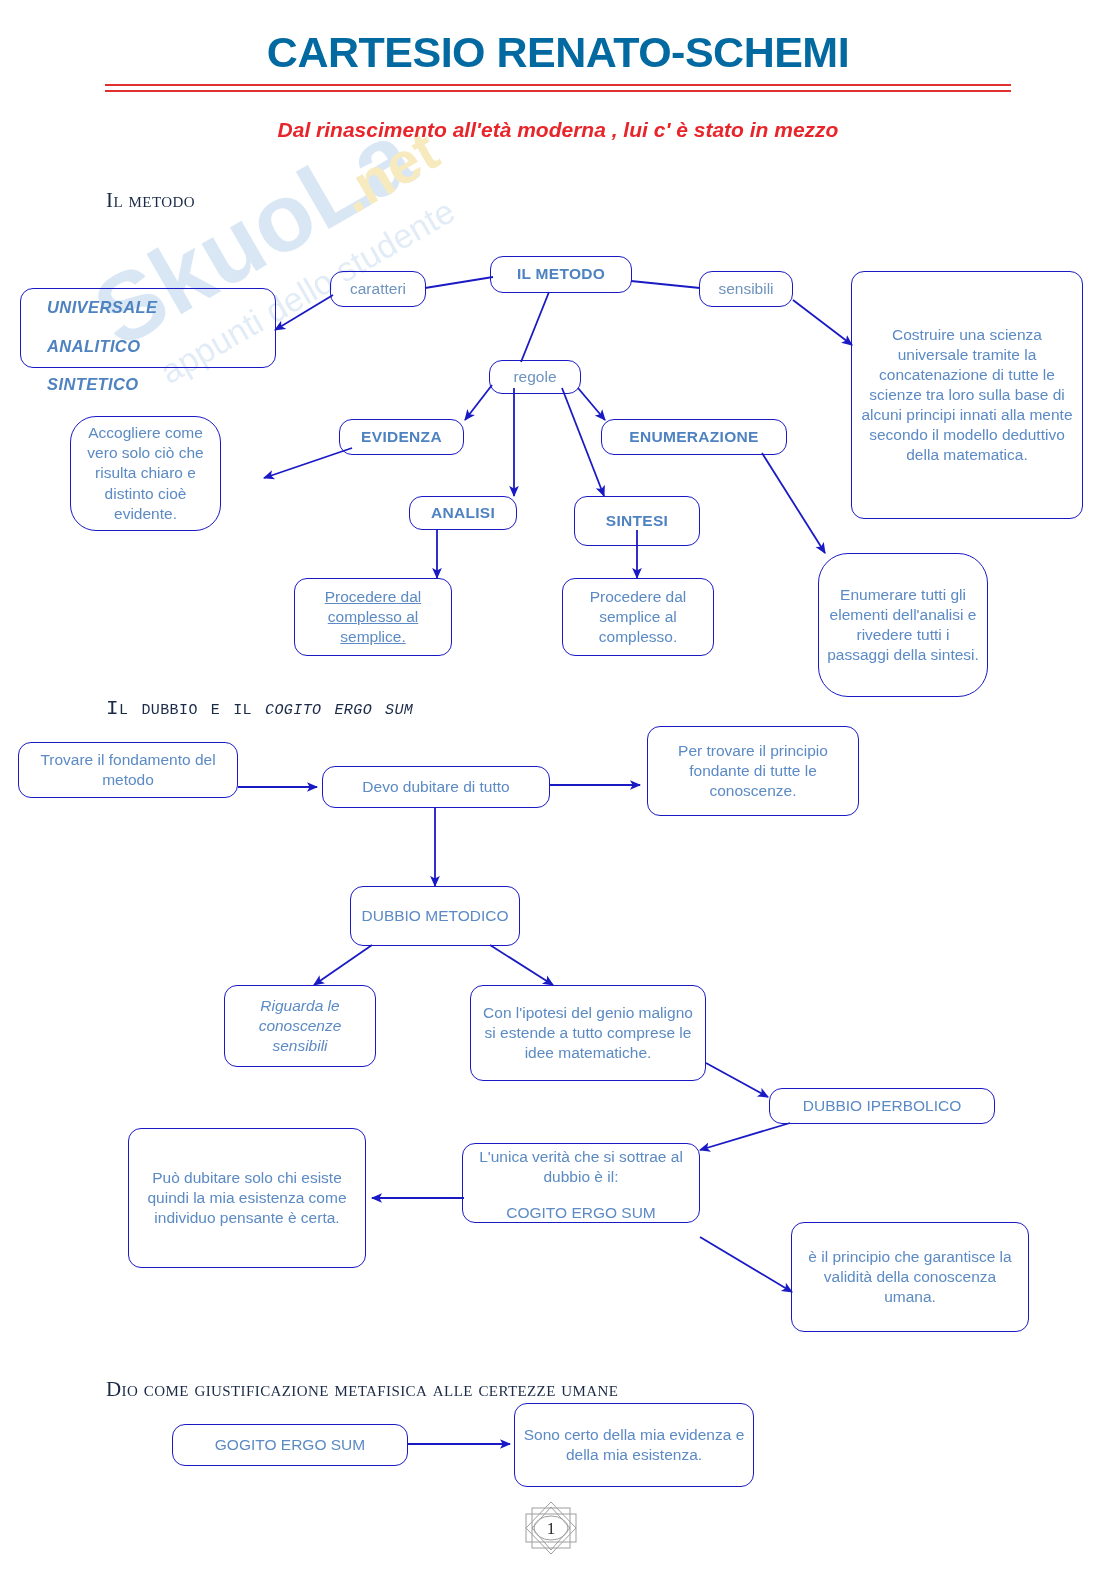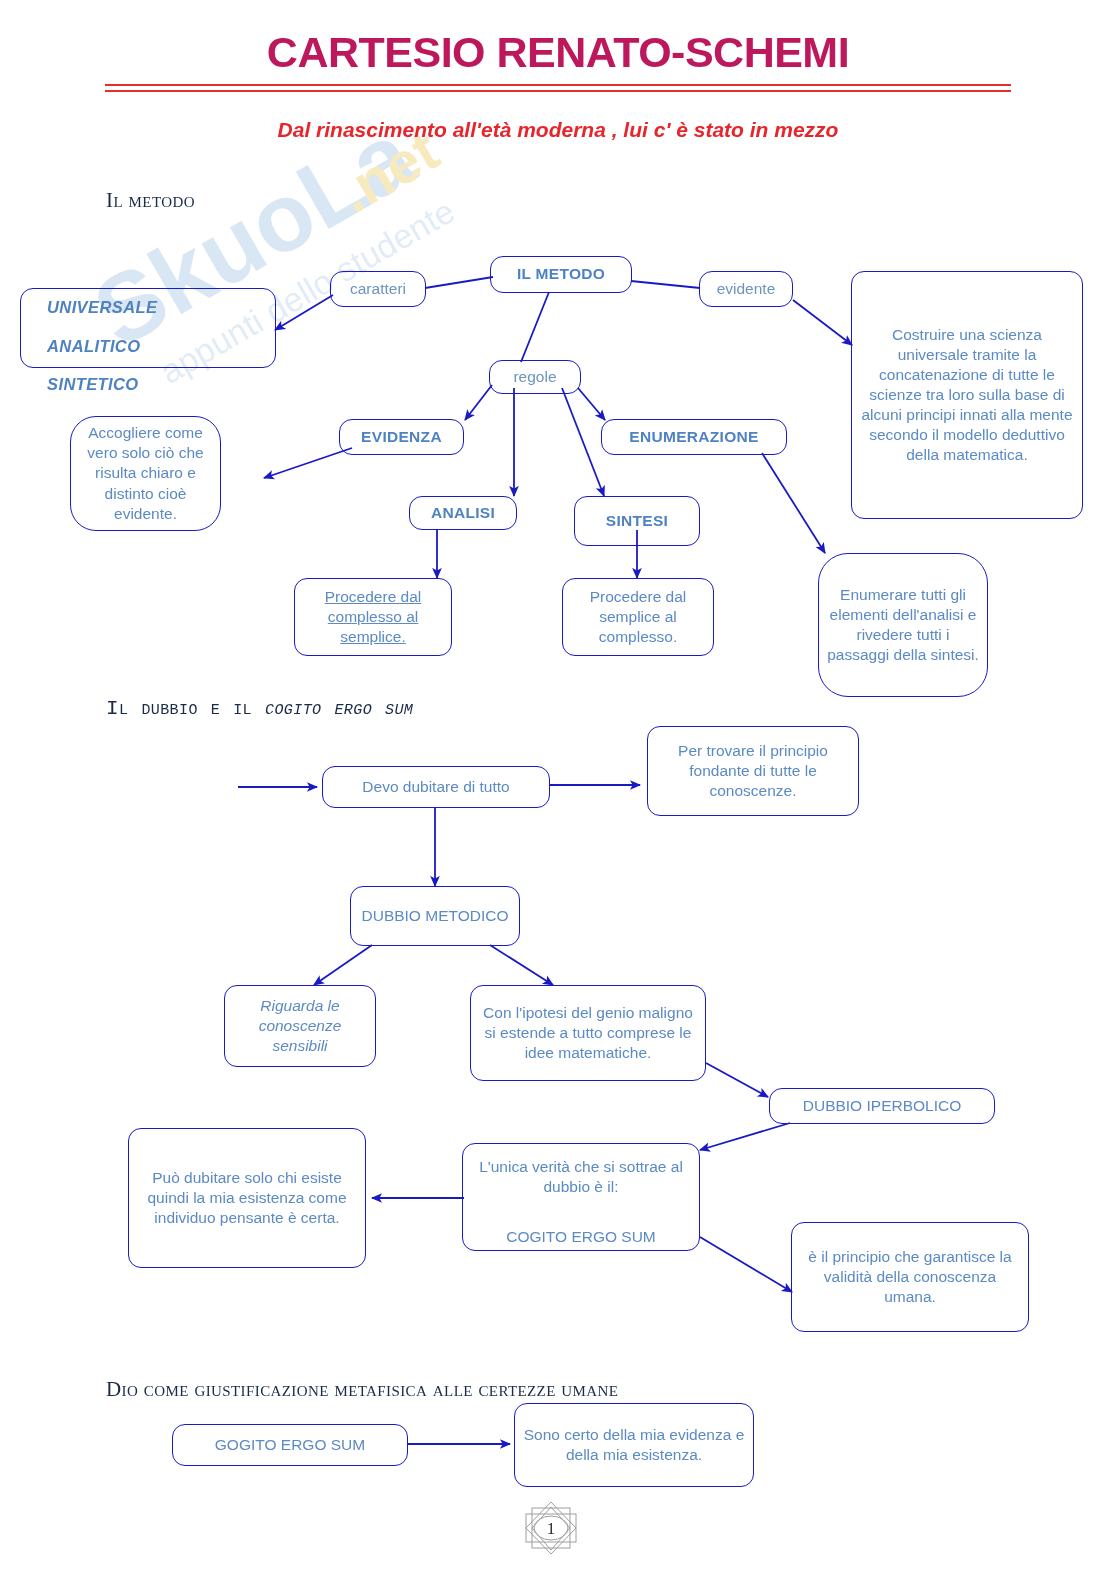--- a/index.html
+++ b/index.html
@@ -22,21 +22,21 @@
     width:470px; height:330px;
     pointer-events:none;
     opacity:.55;
   }
 
   
   .title{
     position:absolute;
     left:0; top:28px; width:1116px;
     text-align:center;
-    color:#be185d;
+    color:#0369a1;
     font-weight:bold;
     font-size:43px;
     letter-spacing:-0.5px;
     font-family:"Liberation Sans", sans-serif;
   }
   .rule{
     position:absolute;
     left:105px; width:906px;
     height:0;
     border-top:2px solid #E03030;
@@ -218,21 +218,21 @@
 
   <div class="node b" id="n-ilmetodo" style="left:490px; top:256px; width:142px; height:37px;">
     <span>IL METODO</span>
   </div>
 
   <div class="node small" style="left:330px; top:271px; width:96px; height:36px;">
     <span>caratteri</span>
   </div>
 
   <div class="node small" style="left:699px; top:271px; width:94px; height:36px;">
-    <span>evidente</span>
+    <span>sensibili</span>
   </div>
 
   <div class="node small" style="left:489px; top:360px; width:92px; height:34px;">
     <span>regole</span>
   </div>
 
   <div class="node" id="n-universale" style="left:20px; top:288px; width:256px; height:80px;">
     <span class="ln">UNIVERSALE</span>
     <span class="ln">ANALITICO</span>
     <span class="ln">SINTETICO</span>
@@ -267,20 +267,23 @@
   </div>
 
   <div class="node" style="left:851px; top:271px; width:232px; height:248px;">
     <span>Costruire una scienza universale tramite la concatenazione di tutte le scienze tra loro sulla base di alcuni principi innati alla mente secondo il modello deduttivo della matematica.</span>
   </div>
 
   <div class="node" style="left:818px; top:553px; width:170px; height:144px;border-radius:30px;">
     <span>Enumerare tutti gli elementi dell'analisi e rivedere tutti i passaggi della sintesi.</span>
   </div>
 
+  <div class="node" style="left:18px; top:742px; width:220px; height:56px;">
+    <span>Trovare il fondamento del metodo</span>
+  </div>
 
   <div class="node" style="left:322px; top:766px; width:228px; height:42px;">
     <span>Devo dubitare di tutto</span>
   </div>
 
   <div class="node" style="left:647px; top:726px; width:212px; height:90px;">
     <span>Per trovare il principio fondante di tutte le conoscenze.</span>
   </div>
 
   <div class="node" style="left:350px; top:886px; width:170px; height:60px;">
@@ -296,21 +299,21 @@
   </div>
 
   <div class="node" style="left:769px; top:1088px; width:226px; height:36px;">
     <span>DUBBIO IPERBOLICO</span>
   </div>
 
   <div class="node" style="left:128px; top:1128px; width:238px; height:140px;">
     <span>Può dubitare solo chi esiste quindi la mia esistenza come individuo pensante è certa.</span>
   </div>
 
-  <div class="node" style="left:462px; top:1143px; width:238px; height:108px; flex-direction:column; justify-content:flex-end;gap:14px;">
+  <div class="node" style="left:462px; top:1143px; width:238px; height:80px; flex-direction:column; justify-content:flex-start;">
     <span style="margin-bottom:16px;">L'unica verità che si sottrae al  dubbio è il:</span>
     <span>COGITO ERGO SUM</span>
   </div>
 
   <div class="node" style="left:791px; top:1222px; width:238px; height:110px;">
     <span>è il principio che garantisce  la validità della conoscenza umana.</span>
   </div>
 
   <div class="node" style="left:172px; top:1424px; width:236px; height:42px;">
     <span>GOGITO ERGO SUM</span>

